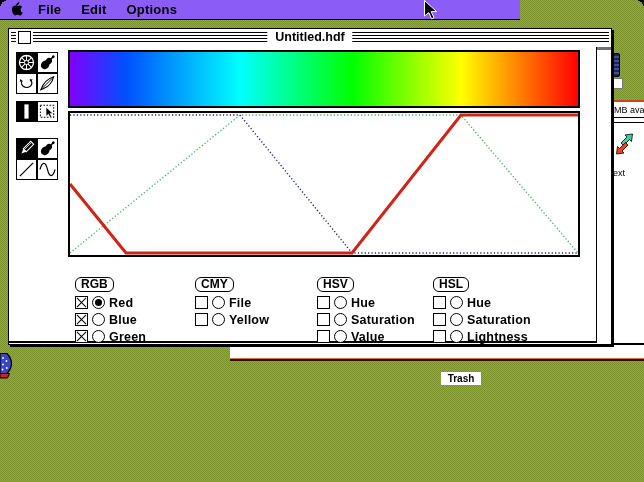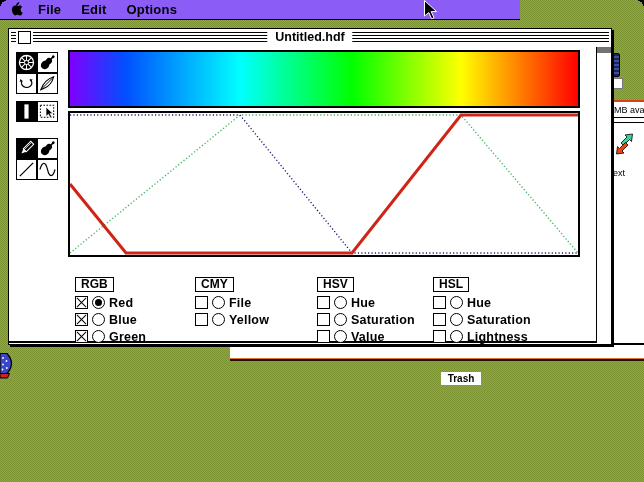--- a/index.html
+++ b/index.html
@@ -40,42 +40,42 @@
   .miniicon{left:611px;top:53px;width:7px;height:22px;z-index:1;
     background:repeating-linear-gradient(to bottom,#1a2450 0 2px,#3a50a0 2px 4px);
     border:1px solid #000;border-radius:2px;}
   .minilabel{left:611px;top:78px;width:10px;height:9px;background:#fff;border:1px solid #777;z-index:1;}
   .diskicon{left:0;top:351px;z-index:1;}
   
   .window{
     left:8px;top:28px;width:604px;height:317px;box-sizing:border-box;
     background:#fff;border:1px solid #000;box-shadow:2px 2px 0 #000;z-index:5;
   }
-  .titlebar{position:absolute;left:0;top:0;right:0;height:18px;border-bottom:6px solid #737373;background:#fff;}
+  .titlebar{position:absolute;left:0;top:0;right:0;height:18px;border-bottom:3px solid #737373;background:#fff;}
   .stripes{position:absolute;left:2px;right:2px;top:3px;bottom:3px;
     background:repeating-linear-gradient(to bottom,#000 0 1px,#fff 1px 3px);}
   .closebox{position:absolute;left:9px;top:2px;width:13px;height:13px;background:#fff;
     border:1px solid #000;box-shadow:0 0 0 2px #fff;box-sizing:border-box;}
   .wtitle{position:absolute;left:50%;top:0;transform:translateX(-50%);background:#fff;
     padding:0 8px;font-size:12.5px;font-weight:bold;line-height:17px;white-space:nowrap;color:#000;}
   .pane{position:absolute;left:0;top:18px;width:588px;height:296px;box-sizing:border-box;
     border-right:1px solid #000;border-bottom:2px solid #000;background:#fff;}
   
   .toolgrid{display:grid;grid-template-columns:21px 21px;}
   .toolgrid.single{grid-template-columns:21px 21px;}
   .tcell{width:21px;height:21px;box-sizing:border-box;border:1px solid #000;background:#fff;
     display:flex;align-items:center;justify-content:center;}
   .tcell.inv{background:#000;}
   
   .gradbox{left:59px;top:3px;width:512px;height:58px;border:2px solid #000;box-sizing:border-box;}
   .gradfill{width:100%;height:100%;}
   .graphbox{left:59px;top:64px;width:512px;height:146px;border:2px solid #000;box-sizing:border-box;background:#fff;}
   
   .grp{top:227px;width:120px;}
-  .grplabel{display:inline-block;border:1px solid #000;border-radius:0;padding:0 5px 1px 5px;
+  .grplabel{display:inline-block;border:1px solid #000;border-radius:6px;padding:0 5px 1px 5px;
     font-size:12px;font-weight:bold;line-height:12px;color:#000;background:#fff;}
   .chrow{display:flex;align-items:center;gap:4px;margin-top:4px;height:13px;}
   .chrow .lbl{font-size:12.5px;font-weight:bold;color:#000;letter-spacing:.2px;}
   .cb{width:11px;height:11px;border:1px solid #000;background:#fff;position:relative;flex:none;box-sizing:content-box;}
   .cb.checked::before,.cb.checked::after{content:"";position:absolute;top:5px;left:-1px;width:13px;height:1px;background:#000;}
   .cb.checked::before{transform:rotate(45deg);}
   .cb.checked::after{transform:rotate(-45deg);}
   .radio{width:11px;height:11px;border:1px solid #000;border-radius:50%;background:#fff;position:relative;flex:none;}
   .radio.selected::after{content:"";position:absolute;left:2px;top:2px;width:7px;height:7px;border-radius:50%;background:#000;}
   .cursor{left:424px;top:0;z-index:20;}

